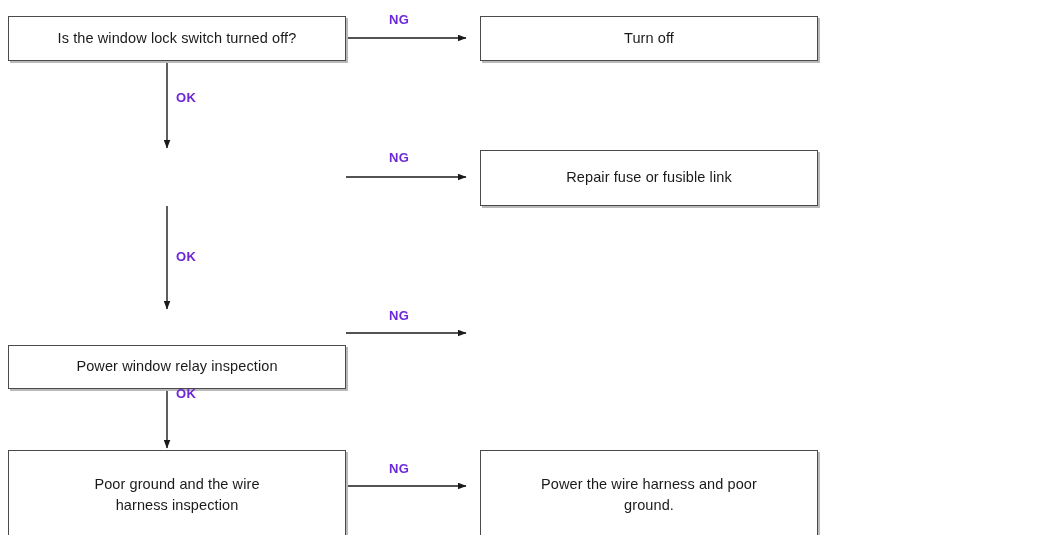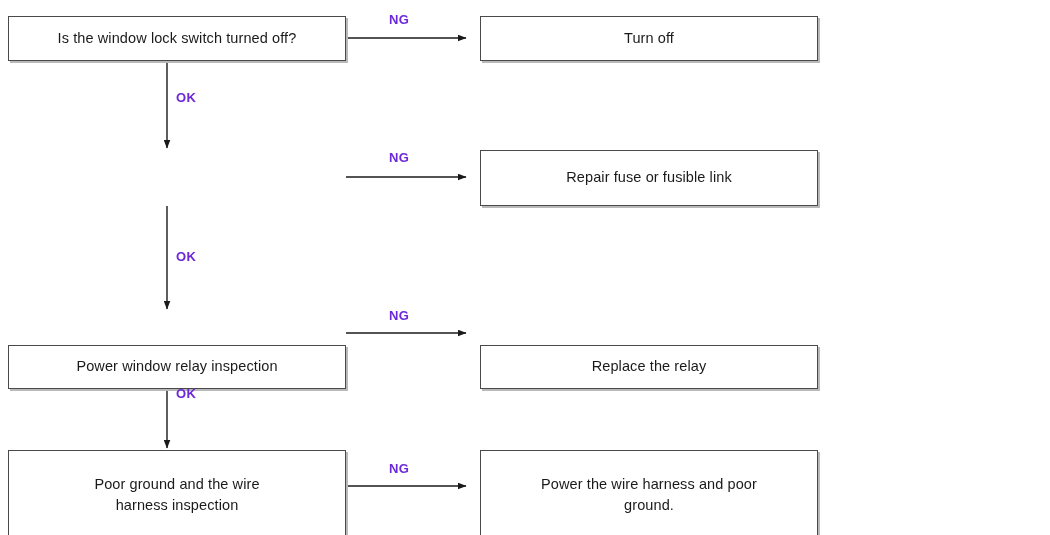--- a/index.html
+++ b/index.html
@@ -112,23 +112,20 @@
 
   <div class="node col-right row2">
     <span class="node-text">Repair fuse or fusible link</span>
   </div>
   <span class="edge-label label-ng-2">NG</span>
   <span class="edge-label label-ok-2">OK</span>
 
   <div class="node col-left row3">
     <span class="node-text">Power window relay inspection</span>
   </div>
-  <div class="node col-right row3">
-    <span class="node-text">Replace the relay</span>
-  </div>
   <span class="edge-label label-ng-3">NG</span>
   <span class="edge-label label-ok-3">OK</span>
 
   <div class="node col-left row4">
     <span class="node-text">Poor ground and the wire
 harness inspection</span>
   </div>
   <div class="node col-right row4">
     <span class="node-text">Power the wire harness and poor
 ground.</span>

